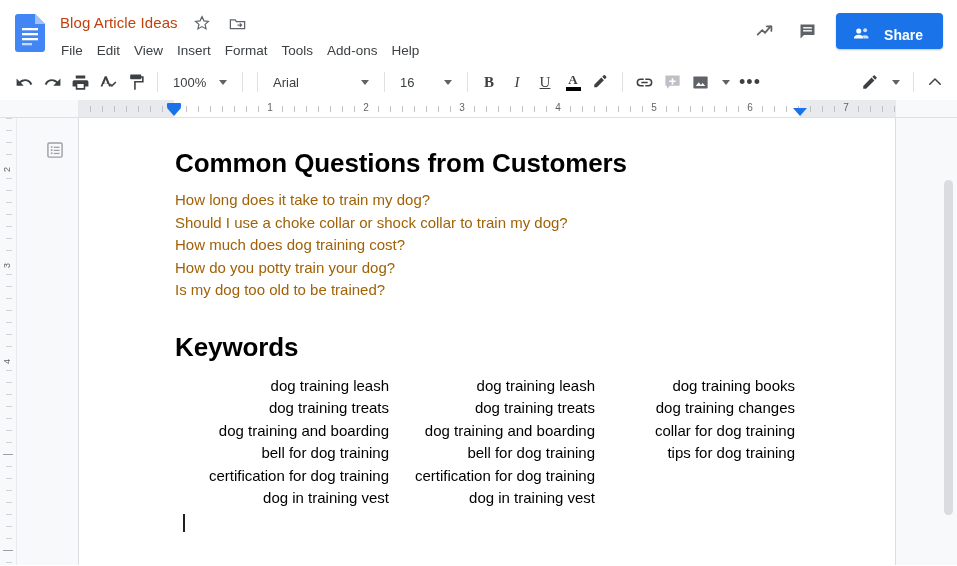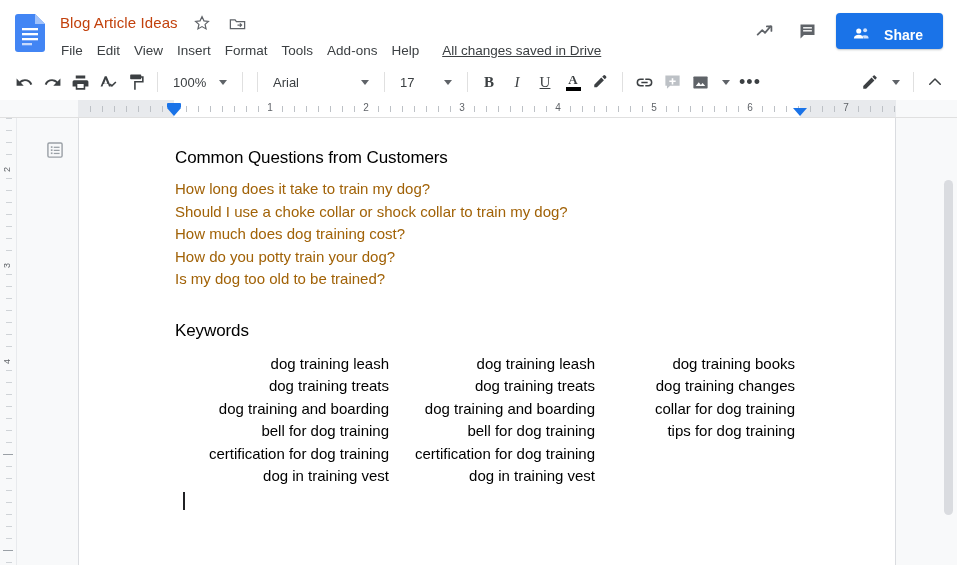--- a/index.html
+++ b/index.html
@@ -250,22 +250,22 @@
     height: 447px;
     background: #fff;
     border-left: 1px solid #dadce0;
     border-right: 1px solid #dadce0;
   }
   .page-body {
     padding: 30px 0 0 96px;
   }
   h1.doc-h {
     font-family: "Liberation Sans", sans-serif;
-    font-size: 17px;
-    font-weight: normal;
+    font-size: 26px;
+    font-weight: bold;
     color: #000;
     margin: 0 0 10px 0;
     letter-spacing: -0.1px;
   }
   .para-line {
     font-size: 15px;
     line-height: 22.5px;
     color: #a16207;
     white-space: nowrap;
   }
@@ -340,21 +340,20 @@
     </div>
     <div class="menubar">
       <div class="menu-item">File</div>
       <div class="menu-item">Edit</div>
       <div class="menu-item">View</div>
       <div class="menu-item">Insert</div>
       <div class="menu-item">Format</div>
       <div class="menu-item">Tools</div>
       <div class="menu-item">Add-ons</div>
       <div class="menu-item">Help</div>
-      <div class="save-status">All changes saved in Drive</div>
     </div>
   </div>
 
   <div class="header-right">
     <div class="hdr-icon-btn">
       <svg width="22" height="22" viewBox="0 0 24 24">
           <path fill="none" stroke="#5f6368" stroke-width="1.9" stroke-linecap="round" stroke-linejoin="round" d="M4 16l5-5 3 3 6-7"></path>
           <path fill="none" stroke="#5f6368" stroke-width="1.9" stroke-linecap="round" stroke-linejoin="round" d="M14 7h5v5"></path>
         </svg>
     </div>
@@ -421,21 +420,21 @@
   <div class="tb-sep"></div>
 
   <div class="tb-select font-sel">
     <span class="label">Arial</span>
     <span class="caret"></span>
   </div>
 
   <div class="tb-sep"></div>
 
   <div class="tb-select size-sel">
-    <span class="label">17</span>
+    <span class="label">16</span>
     <span class="caret"></span>
   </div>
 
   <div class="tb-sep"></div>
 
   <div class="tb-btn">
     <span class="bold-i">B</span>
   </div>
   <div class="tb-btn">
     <span class="ital-i">I</span>

